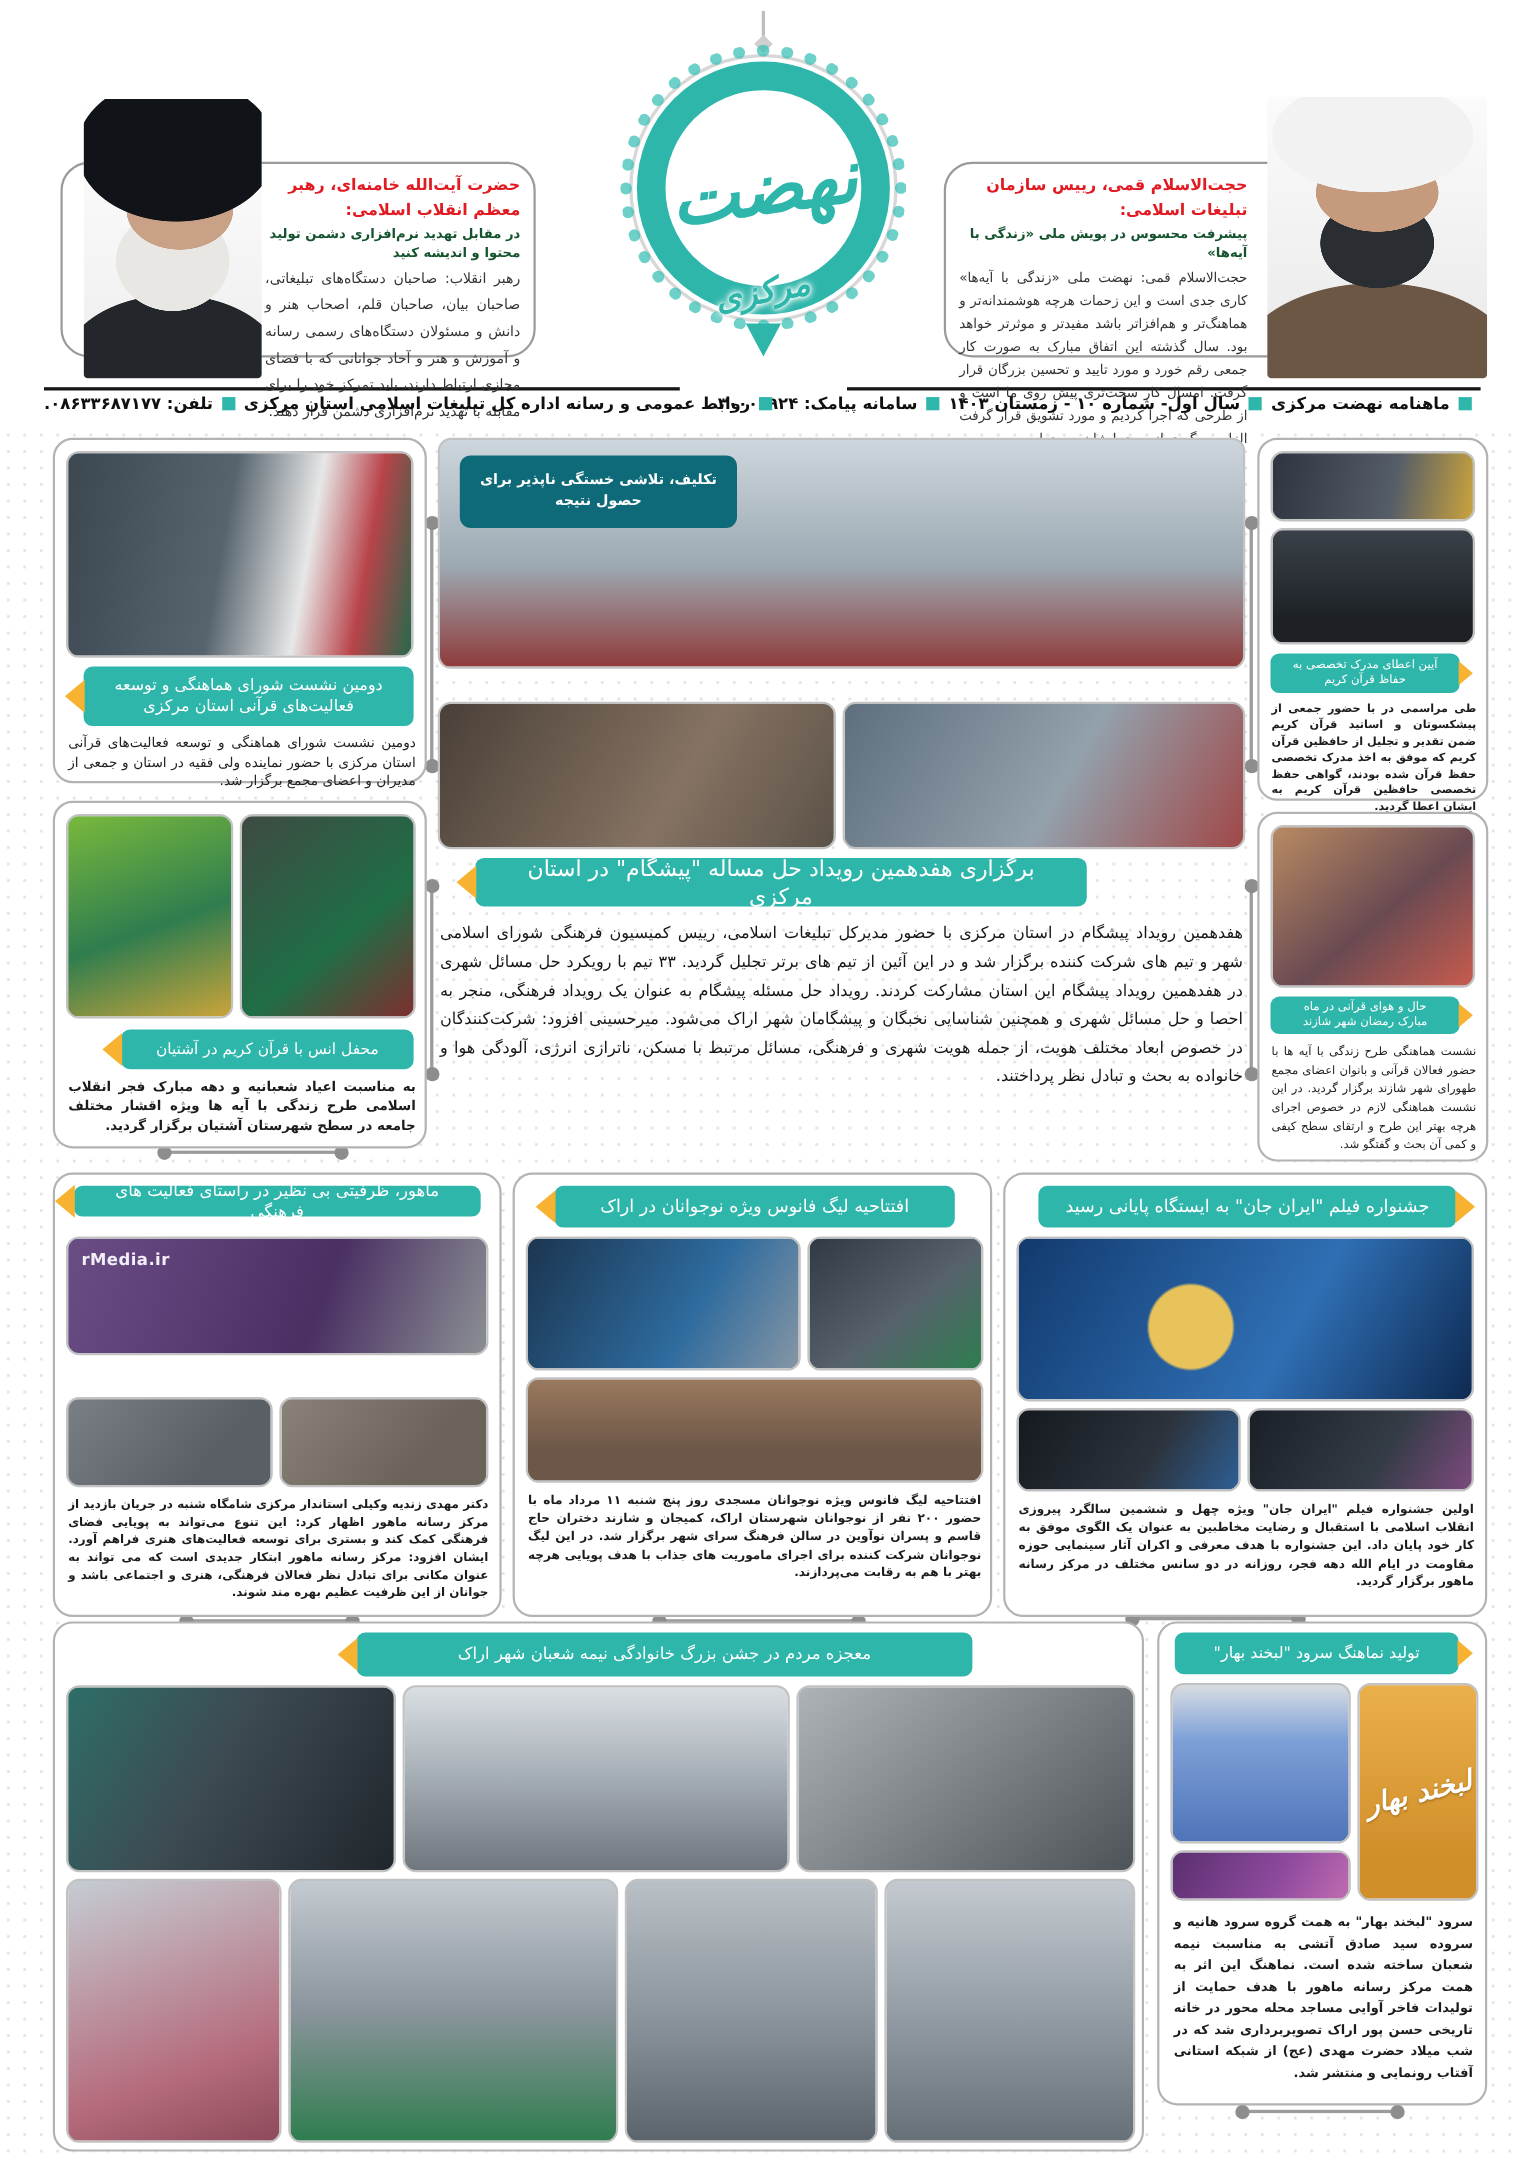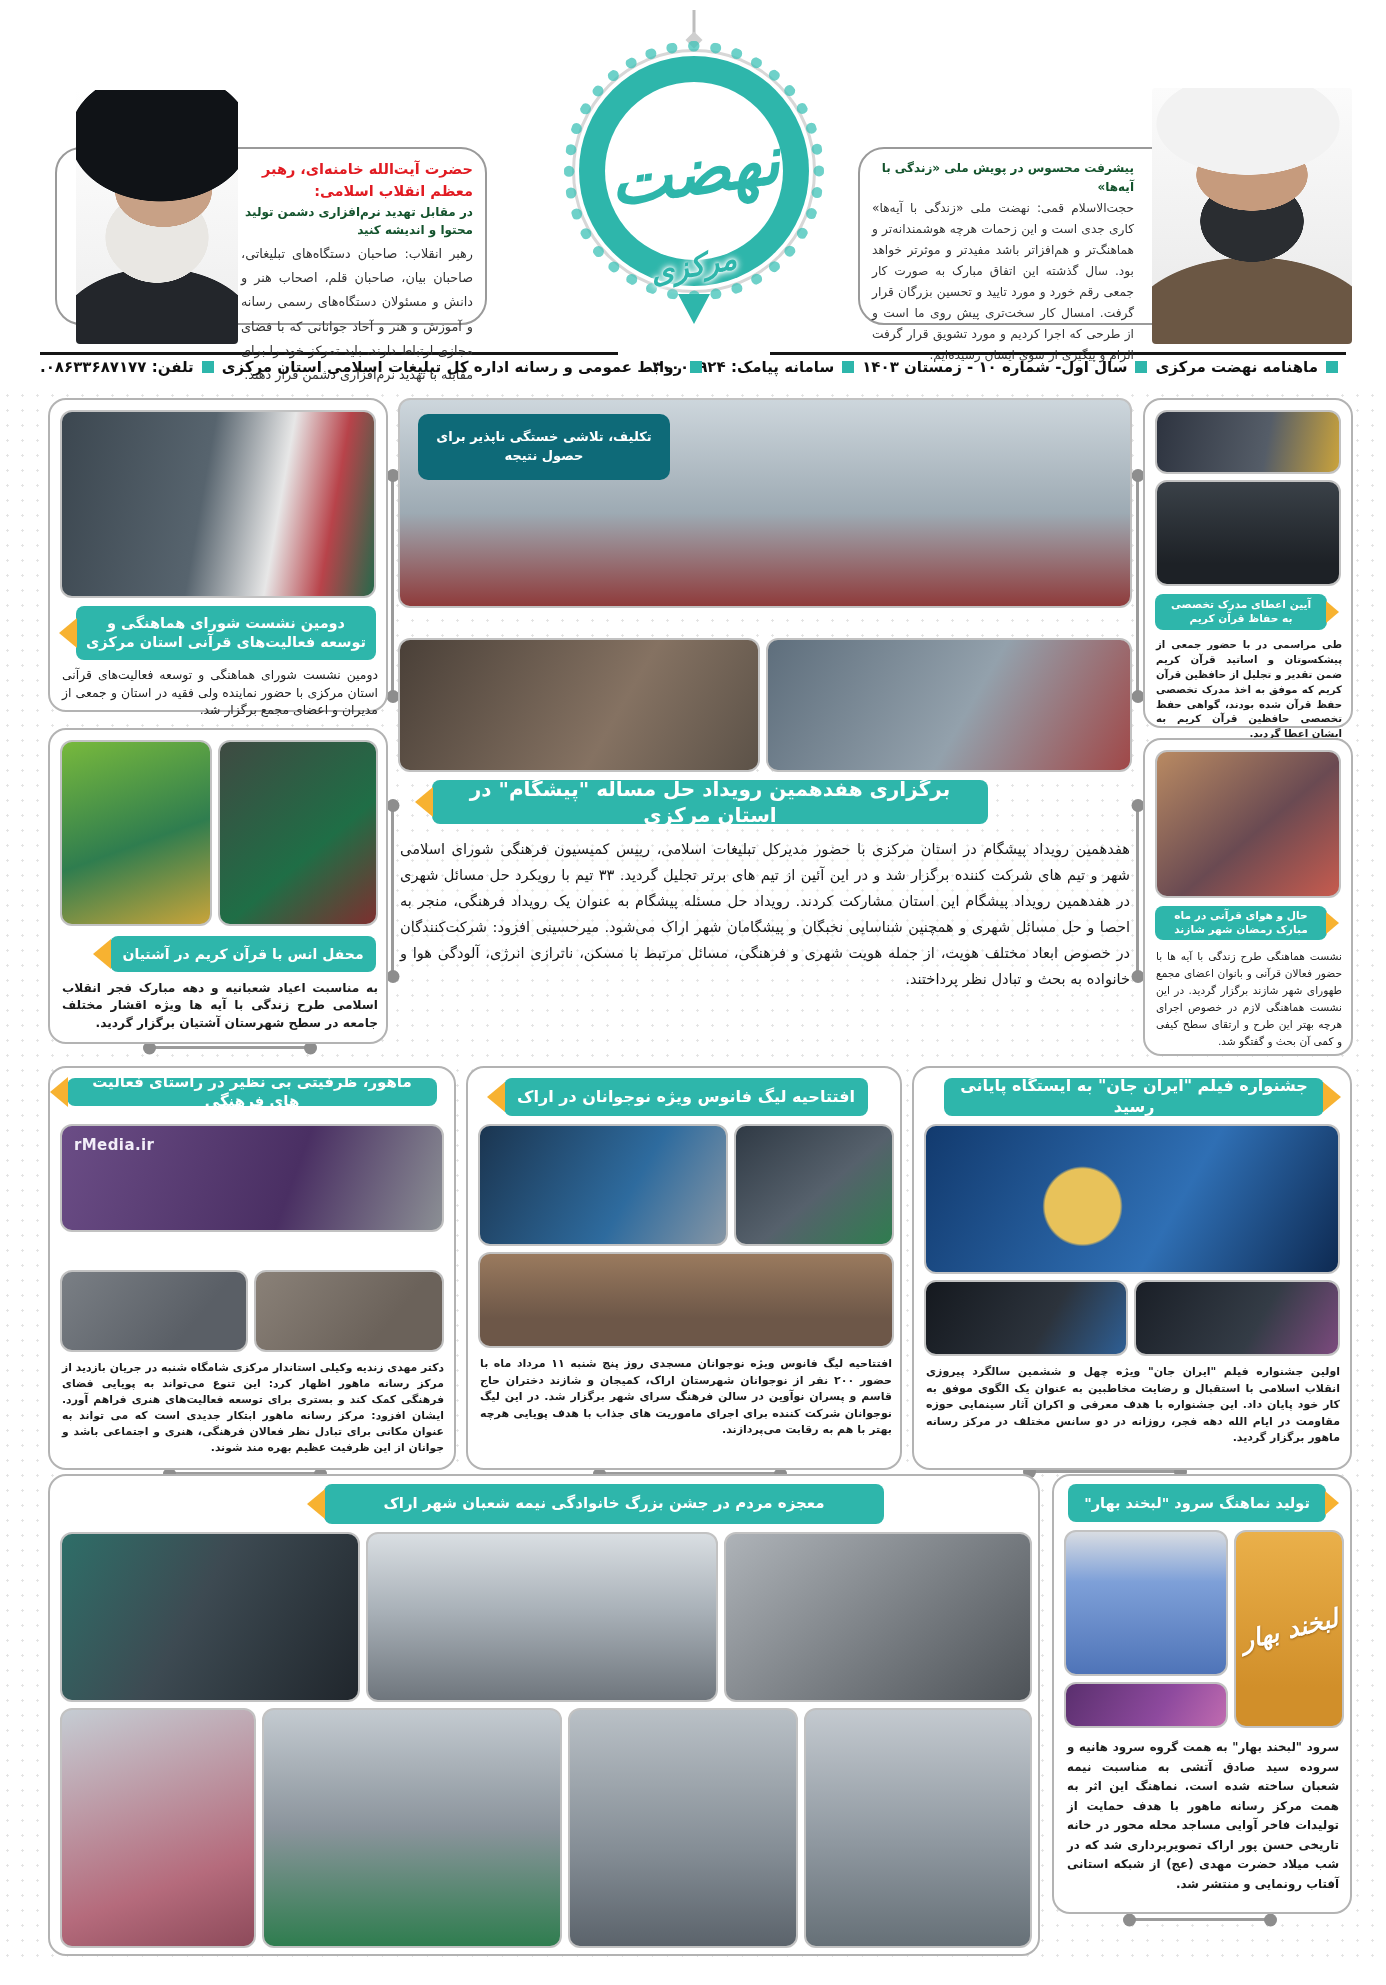--- a/index.html
+++ b/index.html
@@ -39,23 +39,23 @@
   
   .rule{position:absolute;height:3px;background:#161616;z-index:1;}
   .info-row{position:absolute;top:358px;display:flex;align-items:center;color:#101010;
       font-weight:700;font-size:15px;z-index:2;white-space:nowrap;}
   .sq{display:inline-block;width:12px;height:12px;background:#2eb6ab;margin:0 8px;flex:0 0 auto;}
   
   .card{position:absolute;background:#fff;border:2px solid #b3b3b3;border-radius:18px;
       box-sizing:border-box;z-index:2;}
   .photo{position:absolute;border:2px solid #c2c2c2;border-radius:12px;box-sizing:border-box;
       overflow:hidden;z-index:2;background:#9aa3ab;}
-  .hbar{position:absolute;background:#2eb6ab;color:#fff;font-weight:700;display:flex;
+  .hbar{position:absolute;background:#2eb6ab;color:#fff;font-weight:400;display:flex;
       align-items:center;justify-content:center;text-align:center;border-radius:8px;
-      line-height:1.3;z-index:3;padding:2px 10px;box-sizing:border-box;}
+      line-height:1.3;z-index:3;padding:2px 20px;box-sizing:border-box;}
   .arr{position:absolute;top:50%;width:0;height:0;border-style:solid;z-index:2;}
   .arr-left{left:-17px;transform:translateY(-50%);
       border-width:15px 18px 15px 0;border-color:transparent #f7b231 transparent transparent;}
   .arr-right{right:-17px;transform:translateY(-50%);
       border-width:15px 0 15px 18px;border-color:transparent transparent transparent #f7b231;}
   .cap{position:absolute;color:#222;text-align:justify;z-index:2;}
   .photo-cap{position:absolute;background:#0e6a78;color:#fff;font-weight:700;border-radius:10px;
       display:flex;align-items:center;justify-content:center;text-align:center;
       padding:6px 10px;line-height:1.45;z-index:3;}
   .wall-text{position:absolute;color:#f2eef8;font-weight:700;z-index:3;letter-spacing:.4px;}
@@ -94,20 +94,21 @@
 
   <div class="portrait" style="left:1152px;top:88px;width:200px;height:256px;background:
          radial-gradient(ellipse 46% 20% at 48% 14%, #f2f2f2 0 99%, transparent 100%),
          radial-gradient(ellipse 28% 14% at 50% 34%, #c69b7d 0 99%, transparent 100%),
          radial-gradient(ellipse 26% 16% at 50% 52%, #2a2d31 0 99%, transparent 100%),
          radial-gradient(ellipse 64% 30% at 50% 96%, #6b5744 0 99%, transparent 100%),
          linear-gradient(180deg,#fbfbfb,#e8e8e8);"></div>
 
   <div class="q-box" style="left:858px;top:147px;width:440px;height:178px;">
     <div class="q-inner" style="margin-right:150px;">
+      <div class="kicker">حجت‌الاسلام قمی، رییس سازمان تبلیغات اسلامی:</div>
       <div class="q-title">پیشرفت محسوس در پویش ملی «زندگی با آیه‌ها»</div>
       <div class="q-body" style="font-size:12.2px;line-height:1.72;">حجت‌الاسلام قمی: نهضت ملی «زندگی با آیه‌ها» کاری جدی است و این زحمات هرچه هوشمندانه‌تر و هماهنگ‌تر و هم‌افزاتر باشد مفیدتر و موثرتر خواهد بود. سال گذشته این اتفاق مبارک به صورت کار جمعی رقم خورد و مورد تایید و تحسین بزرگان قرار گرفت. امسال کار سخت‌تری پیش روی ما است و از طرحی که اجرا کردیم و مورد تشویق قرار گرفت الزام و پیگیری از سوی ایشان رسیده‌ایم.</div>
     </div>
   </div>
 
   <div class="logo-wrap">
     <div class="finial-line"></div>
     <div class="finial-diamond"></div>
     <div class="medallion">
       <div class="med-inner">

